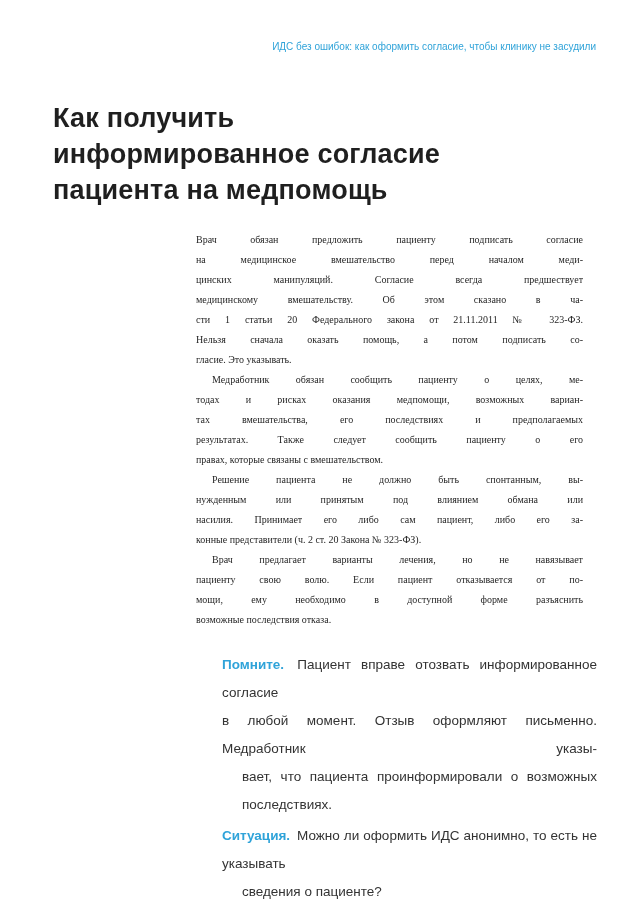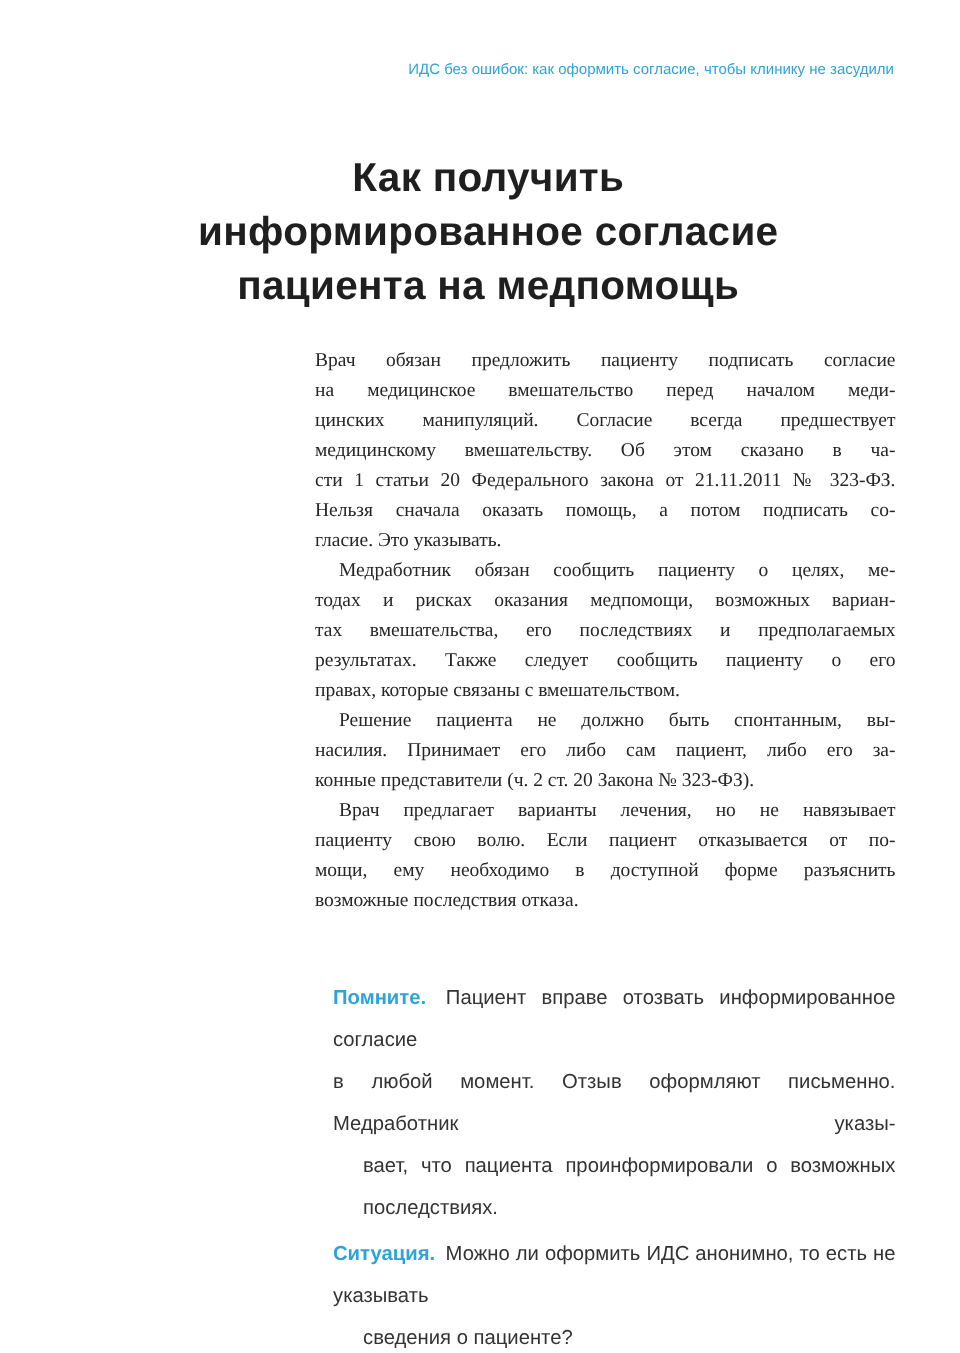--- a/index.html
+++ b/index.html
@@ -22,27 +22,26 @@
     text-align: right;
     font-size: 10px; line-height: 18px;
     color: var(--accent);
   }
 
   .page-title {
     position: absolute; left: 53px; top: 100px; width: 545px;
     font-size: 27px; line-height: 36px; font-weight: bold;
     letter-spacing: 0.2px;
     color: var(--title-color);
-    text-align: center;
   }
 
   .body-text {
-    position: absolute; left: 210px; top: 230px; width: 387px;
+    position: absolute; left: 196px; top: 230px; width: 387px;
     font-family: "Liberation Serif", serif;
-    font-size: 13px; line-height: 20px;
+    font-size: 10px; line-height: 20px;
     color: var(--body-color);
   }
   .line { text-align: justify; text-align-last: justify; }
   .line.para-end { text-align-last: left; }
   .line.first-indent { text-indent: 16px; }
 
   .callouts {
     position: absolute; left: 222px; top: 651px; width: 375px;
     font-size: 13.5px; line-height: 28px;
     color: var(--callout-color);
@@ -74,20 +73,21 @@
       </div>
       <div class="para">
         <div class="line first-indent">Медработник обязан сообщить пациенту о целях, ме-</div>
         <div class="line">тодах и рисках оказания медпомощи, возможных вариан-</div>
         <div class="line">тах вмешательства, его последствиях и предполагаемых</div>
         <div class="line">результатах. Также следует сообщить пациенту о его</div>
         <div class="line para-end">правах, которые связаны с вмешательством.</div>
       </div>
       <div class="para">
         <div class="line first-indent">Решение пациента не должно быть спонтанным, вы-</div>
+        <div class="line">нужденным или принятым под влиянием обмана или</div>
         <div class="line">насилия. Принимает его либо сам пациент, либо его за-</div>
         <div class="line para-end">конные представители (ч. 2 ст. 20 Закона № 323-ФЗ).</div>
       </div>
       <div class="para">
         <div class="line first-indent">Врач предлагает варианты лечения, но не навязывает</div>
         <div class="line">пациенту свою волю. Если пациент отказывается от по-</div>
         <div class="line">мощи, ему необходимо в доступной форме разъяснить</div>
         <div class="line para-end">возможные последствия отказа.</div>
       </div>
     </div>

